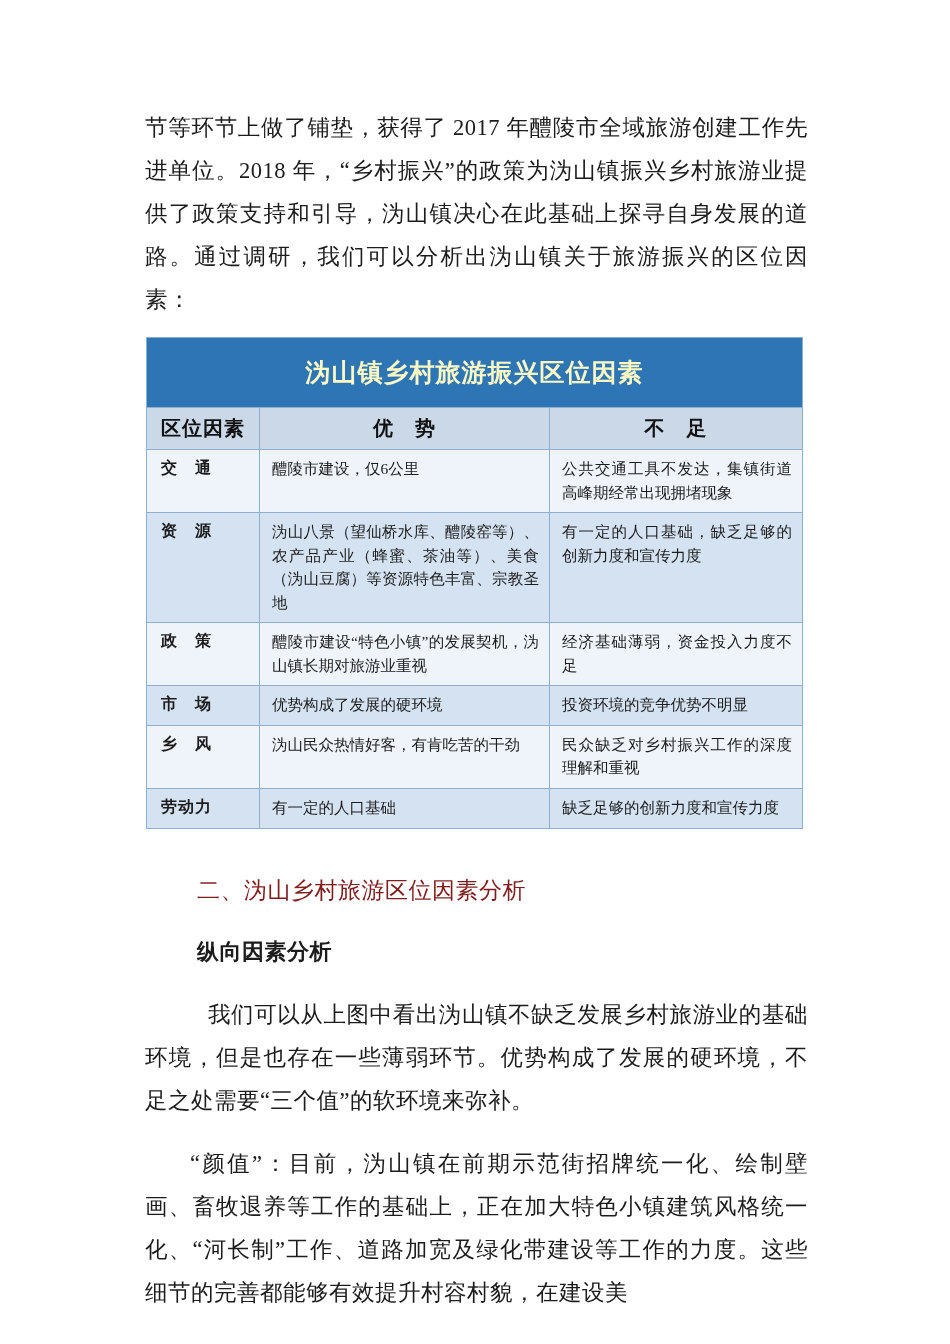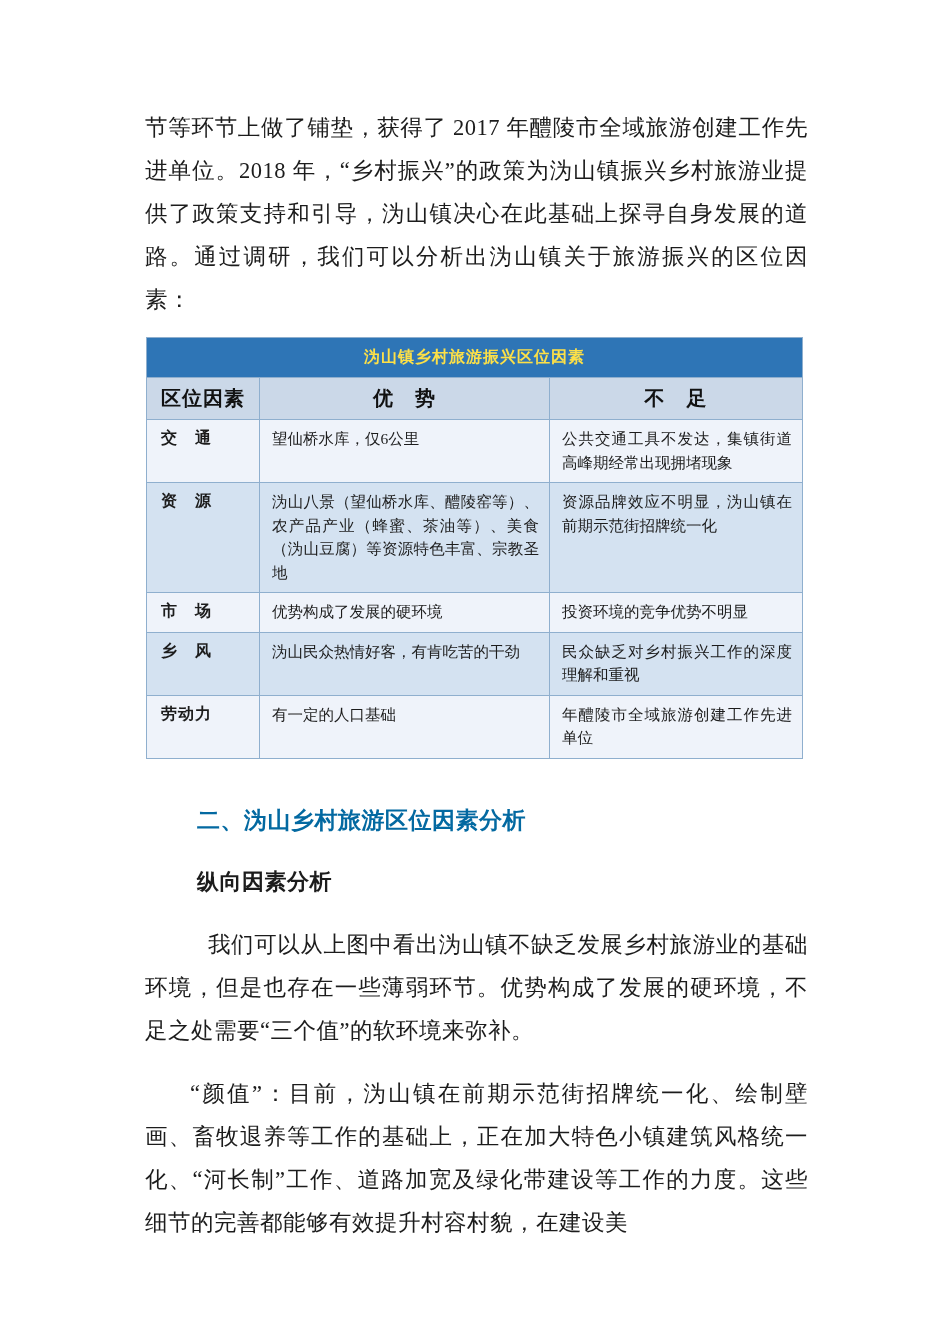--- a/index.html
+++ b/index.html
@@ -31,25 +31,25 @@
     border-collapse:collapse;
     table-layout:fixed;
   }
   table.factors-table th, table.factors-table td{
     border:1px solid var(--border,#8FAFCE);
     vertical-align:top;
     box-sizing:border-box;
   }
   th.table-title{
     background:var(--table-title-bg,#2E75B6);
-    color:#fde047;
-    font-size:16px;
+    color:#fef9c3;
+    font-size:25px;
     font-weight:bold;
     text-align:center;
-    padding:9px 4px;
+    padding:18px 4px;
     letter-spacing:1px;
   }
   tr.header-row th{
     background:var(--table-header-bg,#CBD8E8);
     color:#111;
     font-size:20px;
     font-weight:bold;
     text-align:center;
     padding:7px 6px;
     vertical-align:middle;
@@ -67,23 +67,23 @@
     padding:7px 10px 8px 12px;
     text-align:justify;
   }
   tbody tr:nth-child(odd){background:var(--row-light-bg,#EFF3FA);}
   tbody tr:nth-child(even){background:var(--row-shaded-bg,#D4E2F1);}
 
   
   .section-heading{
     margin:46px 0 0 52px;
     font-family:"Liberation Sans","DejaVu Sans",sans-serif;
-    font-weight:bold;
+    font-weight:normal;
     font-size:23px;
-    color:#0369a1;
+    color:#7f1d1d;
     letter-spacing:0.5px;
   }
   .subheading{
     margin:24px 0 0 52px;
     font-size:22px;
     letter-spacing:0.5px;
     font-weight:bold;
   }
   .bottom-block{margin-top:20px;}
 </style>
@@ -106,42 +106,47 @@
       </tr>
       <tr class="header-row">
         <th>区位因素</th>
         <th>优　势</th>
         <th>不　足</th>
       </tr>
     </thead>
     <tbody>
       <tr>
         <td class="factor-cell">交　通</td>
-        <td class="text-cell">望仙桥水库，仅6公里</td>
+        <td class="text-cell">醴陵市建设，仅6公里</td>
         <td class="text-cell">公共交通工具不发达，集镇街道高峰期经常出现拥堵现象</td>
       </tr>
       <tr>
         <td class="factor-cell">资　源</td>
         <td class="text-cell">沩山八景（望仙桥水库、醴陵窑等）、农产品产业（蜂蜜、茶油等）、美食（沩山豆腐）等资源特色丰富、宗教圣地</td>
-        <td class="text-cell">资源品牌效应不明显，沩山镇在前期示范街招牌统一化</td>
+        <td class="text-cell">有一定的人口基础，缺乏足够的创新力度和宣传力度</td>
+      </tr>
+      <tr>
+        <td class="factor-cell">政　策</td>
+        <td class="text-cell">醴陵市建设“特色小镇”的发展契机，沩山镇长期对旅游业重视</td>
+        <td class="text-cell">经济基础薄弱，资金投入力度不足</td>
       </tr>
       <tr>
         <td class="factor-cell">市　场</td>
         <td class="text-cell">优势构成了发展的硬环境</td>
         <td class="text-cell">投资环境的竞争优势不明显</td>
       </tr>
       <tr>
         <td class="factor-cell">乡　风</td>
         <td class="text-cell">沩山民众热情好客，有肯吃苦的干劲</td>
         <td class="text-cell">民众缺乏对乡村振兴工作的深度理解和重视</td>
       </tr>
       <tr>
         <td class="factor-cell">劳动力</td>
         <td class="text-cell">有一定的人口基础</td>
-        <td class="text-cell">年醴陵市全域旅游创建工作先进单位</td>
+        <td class="text-cell">缺乏足够的创新力度和宣传力度</td>
       </tr>
     </tbody>
   </table>
 
   <h2 class="section-heading">二、沩山乡村旅游区位因素分析</h2>
 
   <p class="body-text subheading">纵向因素分析</p>
 
   <p class="body-text indent-3 bottom-block">我们可以从上图中看出沩山镇不缺乏发展乡村旅游业的基础环境，但是也存在一些薄弱环节。优势构成了发展的硬环境，不足之处需要“三个值”的软环境来弥补。</p>
 

